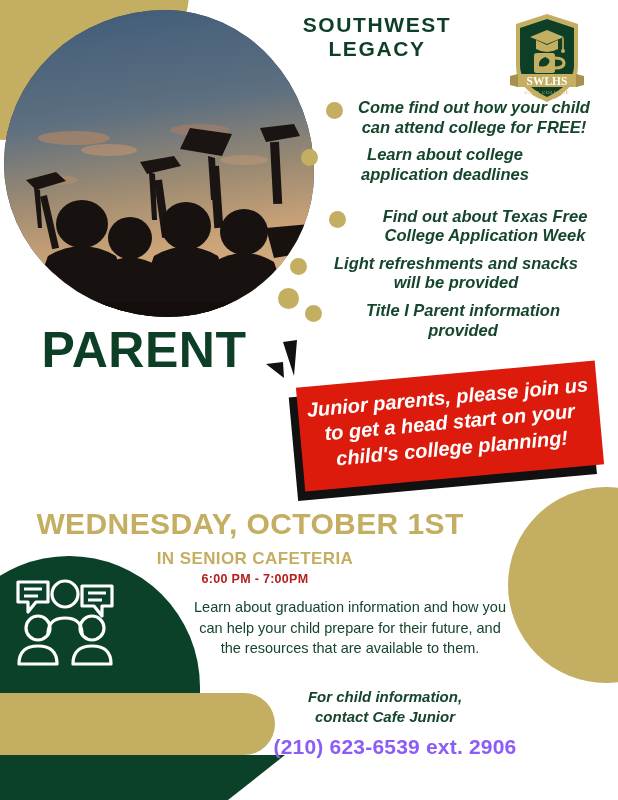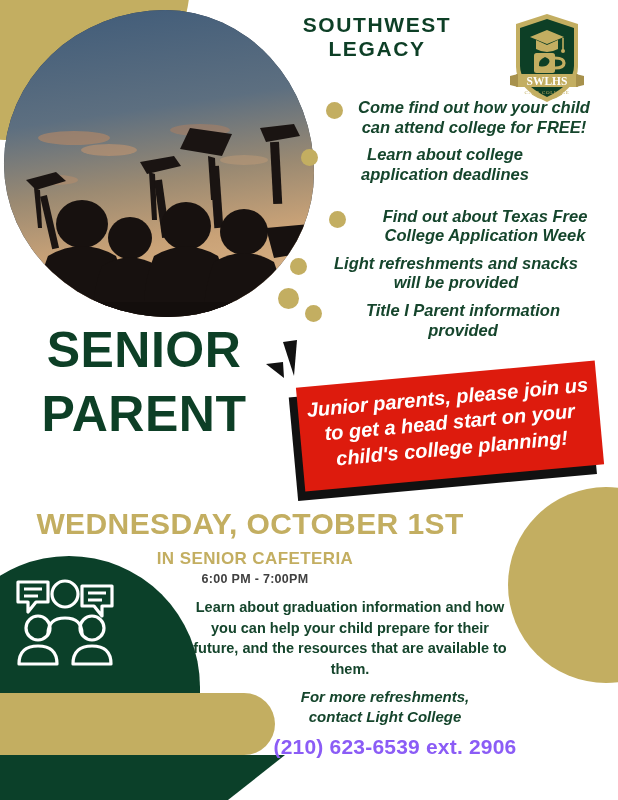--- a/index.html
+++ b/index.html
@@ -239,35 +239,35 @@
     font-weight: 800;
     font-size: 17px;
     letter-spacing: 0.4px;
   }
   .time-line {
     position: absolute;
     left: 120px;
     top: 572px;
     width: 270px;
     text-align: center;
-    color: #404040;
+    color: #b91c1c;
     font-weight: 800;
     font-size: 12.5px;
     letter-spacing: 0.3px;
   }
 
   
   .description {
     position: absolute;
     left: 190px;
     top: 597px;
     width: 320px;
     text-align: center;
     color: #15452c;
-    font-weight: 700;
+    font-weight: 400;
     font-size: 14.5px;
     line-height: 1.42;
   }
 
   
   .contact-note {
     position: absolute;
     left: 250px;
     top: 687px;
     width: 270px;
@@ -425,21 +425,20 @@
     </svg>
   </div>
 
   <div class="redbanner-wrap">
     <div class="redbanner-shadow"></div>
     <div class="redbanner"></div>
     <div class="redbanner-text">Junior parents, please join us to get a head start on your child's college planning!</div>
   </div>
 
   <div class="main-title">
-    <div>SENIOR</div>
     <div>PARENT</div>
   </div>
 
   <div class="date-line">WEDNESDAY, OCTOBER 1ST</div>
   <div class="place-line">IN SENIOR CAFETERIA</div>
   <div class="time-line">6:00 PM - 7:00PM</div>
 
   <div class="meeting-icon">
     <svg viewBox="0 0 110 100" aria-hidden="true">
       <g fill="none" stroke="#ffffff" stroke-width="3.2" stroke-linejoin="round">
@@ -461,18 +460,18 @@
 
         <circle cx="82" cy="56" r="12"></circle>
         <path d="M63 92 q0 -18 19 -18 q19 0 19 18 z"></path>
       </g>
     </svg>
   </div>
 
   <div class="description">Learn about graduation information and how you can help your child prepare for their future, and the resources that are available to them.</div>
 
   <div class="contact-note">
-    <div>For more refreshments,</div>
-    <div>contact Light College</div>
+    <div>For child information,</div>
+    <div>contact Cafe Junior</div>
   </div>
   <div class="contact-phone">(210) 623-6539 ext. 2906</div>
 
 </div>
 
 </body></html>

